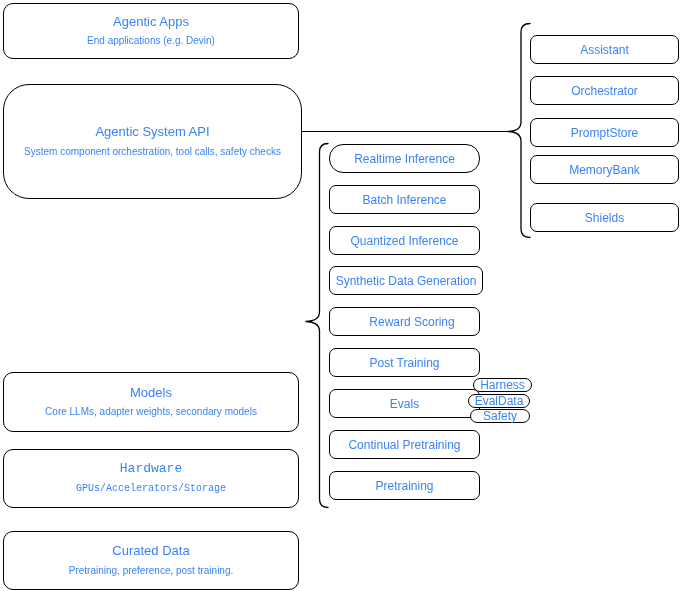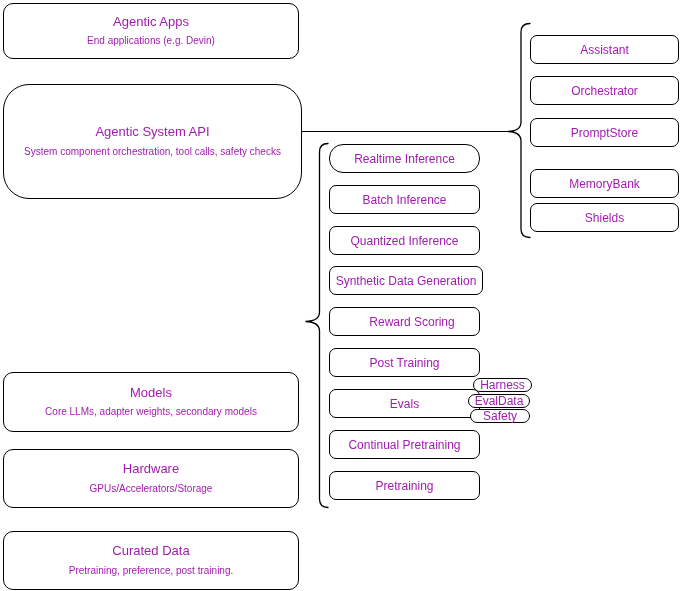--- a/index.html
+++ b/index.html
@@ -1,21 +1,21 @@
 <!DOCTYPE html>
 <html><head>
 <meta charset="utf-8">
 <style>
   html,body { margin:0; padding:0; background:#ffffff; }
   #canvas {
     position:relative;
     width:682px; height:591px;
     background:#ffffff;
     font-family:"Liberation Sans", sans-serif;
-    color:#a21caf;
+    color:#3b82f6;
     overflow:hidden;
   }
   svg.connectors { position:absolute; left:0; top:0; width:682px; height:591px; z-index:1; }
 
   .node {
     position:absolute;
     background:#ffffff;
     border:1.4px solid #000;
     box-sizing:border-box;
     display:flex; flex-direction:column;
@@ -43,32 +43,32 @@
     display:flex; align-items:center; justify-content:center;
     font-size:12px;
     z-index:3;
   }
 
   
   .b1 { top:3px;   height:56px; }
   .b2 { top:84px;  height:115px; width:299px; }
   .b3 { top:223px; height:121px; width:297px; }
   .b4 { top:372px; height:60px; }
-  .b5 { top:449px; height:59px; }
+  .b5 { top:449px; height:59px;font-family:Liberation Mono, monospace; }
   .b6 { top:531px; height:59px; }
 
   
   .m1 { top:144px;border-radius:14px; } .m2 { top:185px; } .m3 { top:226px; }
   .m4 { top:266px; width:154px; }
   .m5 { top:307px;padding-left:15px; } .m6 { top:348px; } .m7 { top:389px; }
   .m8 { top:430px; } .m9 { top:471px; }
 
   
   .r1 { top:35px; } .r2 { top:76px; } .r3 { top:118px; }
-  .r4 { top:169px;text-align:center; } .r5 { top:203px; }
+  .r4 { top:155px;text-align:center; } .r5 { top:203px; }
 
   
   .p1 { left:473px; top:378px; width:59px; height:14px; }
   .p2 { left:468px; top:394px; width:62px; height:14px; }
   .p3 { left:470px; top:409px; width:60px; height:14px; }
 </style>
 </head>
 <body>
 
 <div id="canvas">

